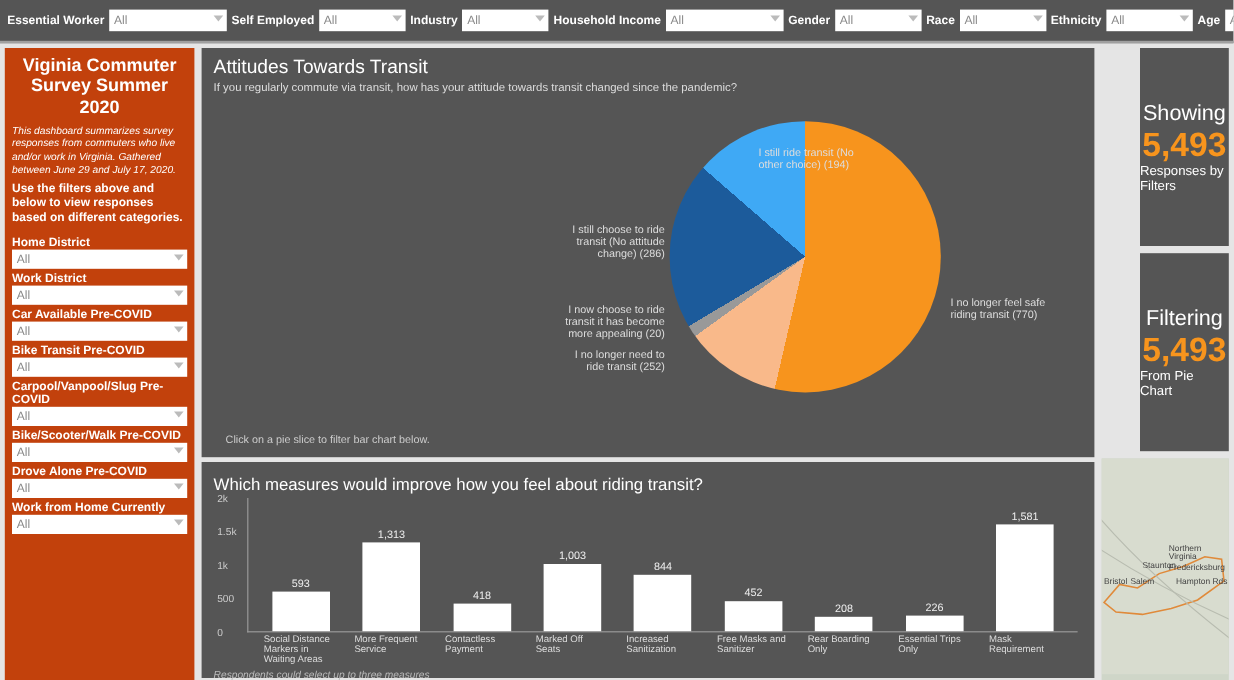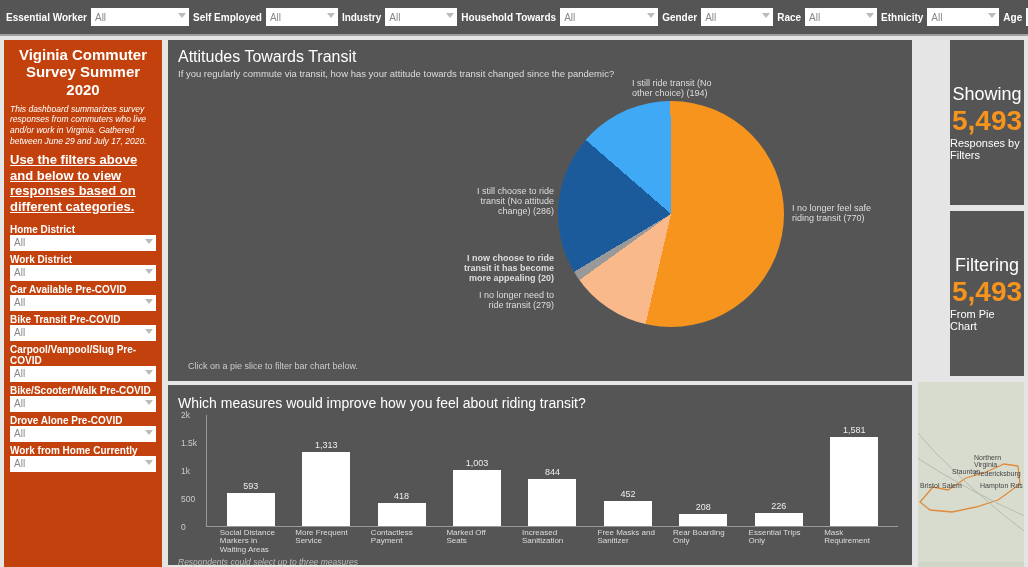--- a/index.html
+++ b/index.html
@@ -13,36 +13,36 @@
   .tf-select.wide { min-width:98px; }
   .tf-select .caret { position:absolute; right:3px; top:5px; width:0; height:0; border-left:4px solid transparent; border-right:4px solid transparent; border-top:5px solid #bbb; }
 
   
   .grid { display:grid; grid-template-columns: 158px 1fr 106px; gap:6px; padding:4px 4px 0 4px; height: calc(100% - 36px); }
 
   
   .sidebar { background:#c2410c; padding:6px 6px 8px 6px; display:flex; flex-direction:column; gap:4px; }
   .sb-title { font-size:15px; font-weight:bold; text-align:center; line-height:1.15; margin-bottom:2px; }
   .sb-desc { font-size:8.5px; font-style:italic; line-height:1.25; margin-bottom:2px; }
-  .sb-use  { font-size:13px; font-weight:bold; line-height:1.2; margin-bottom:2px;text-decoration:underline; }
+  .sb-use  { font-size:10px; font-weight:bold; line-height:1.2; margin-bottom:2px; }
   .sb-flabel { font-size:10px; font-weight:bold; margin-top:3px; }
   .sb-select { position:relative; height:16px; background:#fff; color:#888; font-size:10px; padding:1px 16px 1px 4px; display:flex; align-items:center; }
   .sb-select .caret { position:absolute; right:3px; top:4px; width:0; height:0; border-left:4px solid transparent; border-right:4px solid transparent; border-top:5px solid #bbb; }
 
   
   .center { display:flex; flex-direction:column; gap:4px; }
   .panel  { background:#555; padding:8px 10px 6px 10px; position:relative; }
   .panel-title { font-size:16px; font-weight:normal; margin-bottom:2px; }
   .panel-sub   { font-size:9.5px; color:#ddd; }
 
   
   .pie-wrap { position:relative; height:296px; }
   .pie { position:absolute; left:380px; top:22px; width:226px; height:226px; border-radius:50%; }
   .pie-lbl { position:absolute; font-size:9px; color:#ddd; text-align:right; line-height:1.1; }
-  .pie-lbl.r { text-align:left; }
+  .pie-lbl.r { text-align:left;margin-top:44px; }
   .pie-hint { position:absolute; left:10px; bottom:4px; font-size:9px; color:#ccc; }
 
   
   .bar-wrap { position:relative; height:170px; padding-top:2px; }
   .bar-title { font-size:14px; margin-bottom:4px; }
   .bar-area { position:relative; height:112px; margin-left:28px; margin-right:4px; border-left:1px solid #999; border-bottom:1px solid #999;text-align:right; }
   .ytick { position:absolute; left:-26px; font-size:8.5px; color:#ccc; transform:translateY(-50%); }
   .bars { position:absolute; left:0; right:0; bottom:0; top:0; display:flex; align-items:flex-end; justify-content:space-around; padding:0 6px; }
   .bar-col { width:60px; display:flex; flex-direction:column; align-items:center; }
   .bar-val { font-size:9px; color:#eee; margin-bottom:2px;margin-top:41px; }
@@ -66,21 +66,21 @@
 
 <div class="page">
 
   <div class="topbar" id="topbar">
       <span class="tf-label">Essential Worker</span>
       <div class="tf-select wide">All<span class="caret"></span></div>
       <span class="tf-label">Self Employed</span>
       <div class="tf-select">All<span class="caret"></span></div>
       <span class="tf-label">Industry</span>
       <div class="tf-select">All<span class="caret"></span></div>
-      <span class="tf-label">Household Towards</span>
+      <span class="tf-label">Household Income</span>
       <div class="tf-select wide">All<span class="caret"></span></div>
       <span class="tf-label">Gender</span>
       <div class="tf-select">All<span class="caret"></span></div>
       <span class="tf-label">Race</span>
       <div class="tf-select">All<span class="caret"></span></div>
       <span class="tf-label">Ethnicity</span>
       <div class="tf-select">All<span class="caret"></span></div>
       <span class="tf-label">Age</span>
       <div class="tf-select">All</div>
     </div>
@@ -114,22 +114,22 @@
     <div class="center">
 
       <div class="panel">
         <div class="panel-title">Attitudes Towards Transit</div>
         <div class="panel-sub">If you regularly commute via transit, how has your attitude towards transit changed since the pandemic?</div>
         <div class="pie-wrap">
           <div class="pie" id="pie" style="background: conic-gradient(from -49deg, rgb(63, 169, 245) 0deg, rgb(63, 169, 245) 48.7029deg, rgb(247, 148, 29) 48.7029deg, rgb(247, 148, 29) 242.008deg, rgb(249, 185, 138) 242.008deg, rgb(249, 185, 138) 283.18deg, rgb(153, 153, 153) 283.18deg, rgb(153, 153, 153) 288.201deg, rgb(28, 91, 155) 288.201deg, rgb(28, 91, 155) 360deg);"></div>
           <div id="pie-labels">
               <div class="pie-lbl r" style="left: 454px; top: 0px; width: 96px;">I still ride transit (No other choice) (194)</div>
               <div class="pie-lbl r" style="left: 614px; top: 125px; width: 80px;">I no longer feel safe riding transit (770)</div>
-              <div class="pie-lbl" style="left: 286px; top: 212px; width: 90px;">I no longer need to ride transit (279)</div>
-              <div class="pie-lbl" style="left: 276px; top: 175px; width: 100px; font-weight: bold;">I now choose to ride transit it has become more appealing (20)</div>
+              <div class="pie-lbl" style="left: 286px; top: 212px; width: 90px;">I no longer need to ride transit (252)</div>
+              <div class="pie-lbl" style="left: 276px; top: 175px; width: 100px;">I now choose to ride transit it has become more appealing (20)</div>
               <div class="pie-lbl" style="left: 276px; top: 108px; width: 100px;">I still choose to ride transit (No attitude change) (286)</div>
             </div>
           <div class="pie-hint">Click on a pie slice to filter bar chart below.</div>
         </div>
       </div>
 
       <div class="panel" style="padding-bottom:2px;">
         <div class="bar-wrap">
           <div class="bar-title">Which measures would improve how you feel about riding transit?</div>
           <div class="bar-area">

